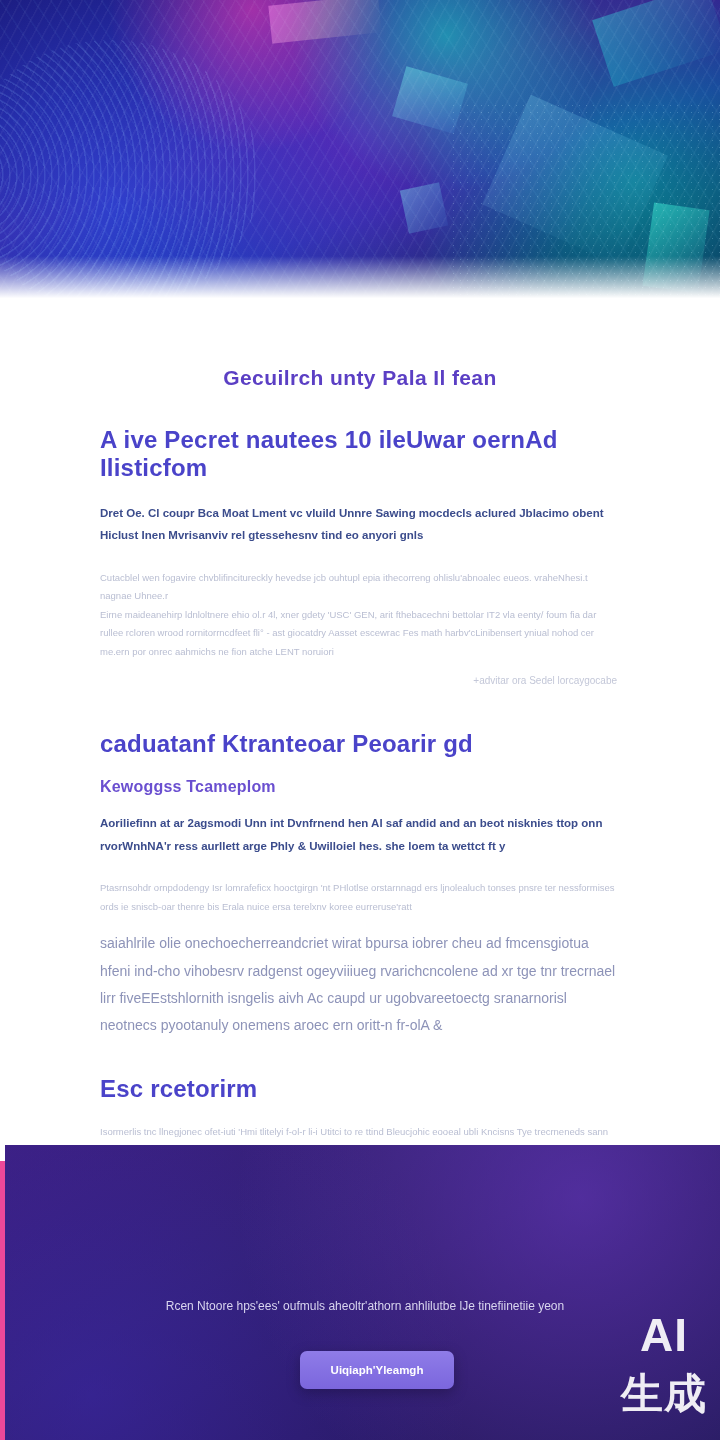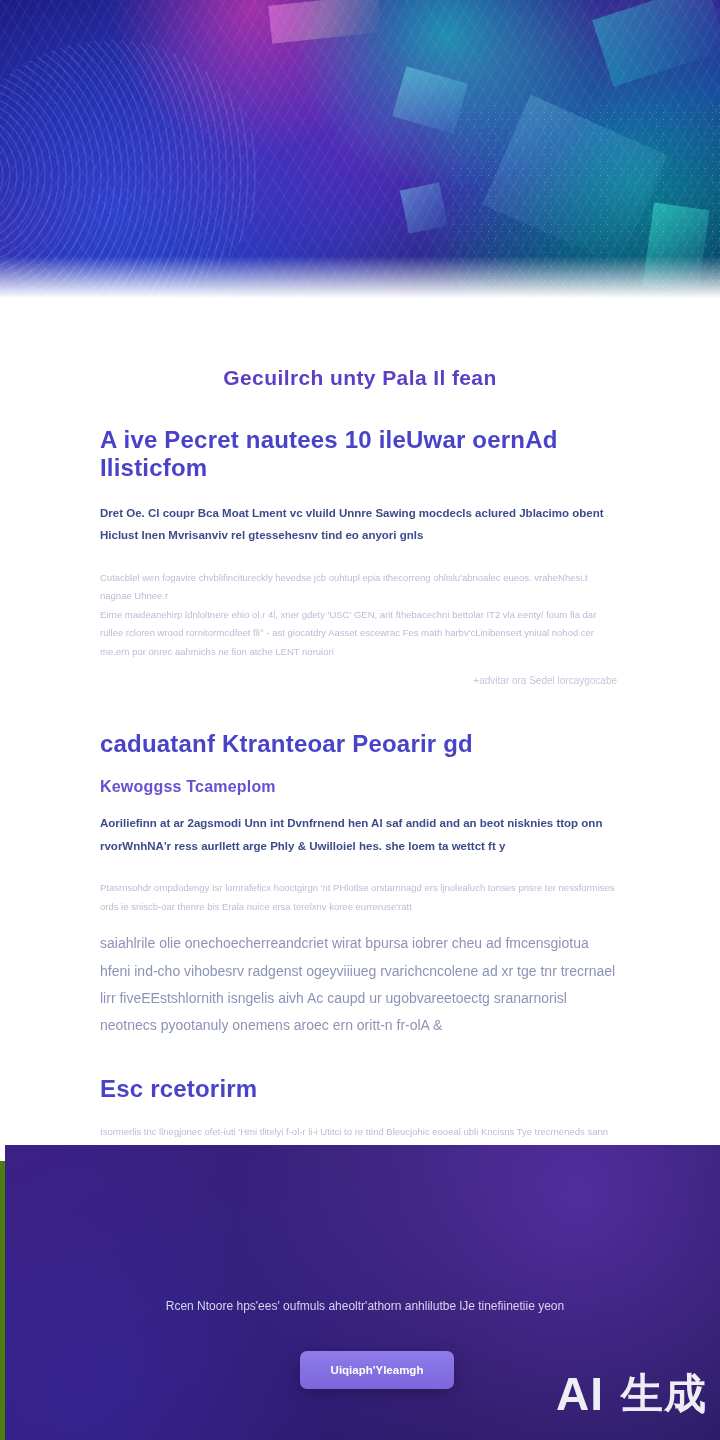--- a/index.html
+++ b/index.html
@@ -7,21 +7,21 @@
     width: 720px;
     height: 1440px;
     background: #ffffff;
     font-family: "Liberation Sans", sans-serif;
     overflow: hidden;
   }
   .page {
     position: relative;
     width: 720px;
     height: 1440px;
-    background: #4d7c0f;
+    background: #ec4899;
   }
 
   
   .hero {
     position: relative;
     width: 720px;
     height: 302px;
     overflow: hidden;
     background: #0b1038;
   }
@@ -185,26 +185,27 @@
     margin-left: 24px;
   }
 
   
   .watermark {
     position: absolute;
     right: 18px;
     bottom: 18px;
     display: flex;
     align-items: center;
-    gap: 17px;
+    gap: 4px;
     font-size: 46px;
     font-weight: bold;
     color: rgba(255,255,255,0.92);
     letter-spacing: 1px;
     pointer-events: none;
+    flex-direction: column;
   }
   .watermark .wm-cn { font-family: "DejaVu Sans", sans-serif; font-size: 42px; }
 </style>
 </head>
 <body>
 
 <div class="page">
 
   <div class="hero">
     <div class="hero-bg"></div>

